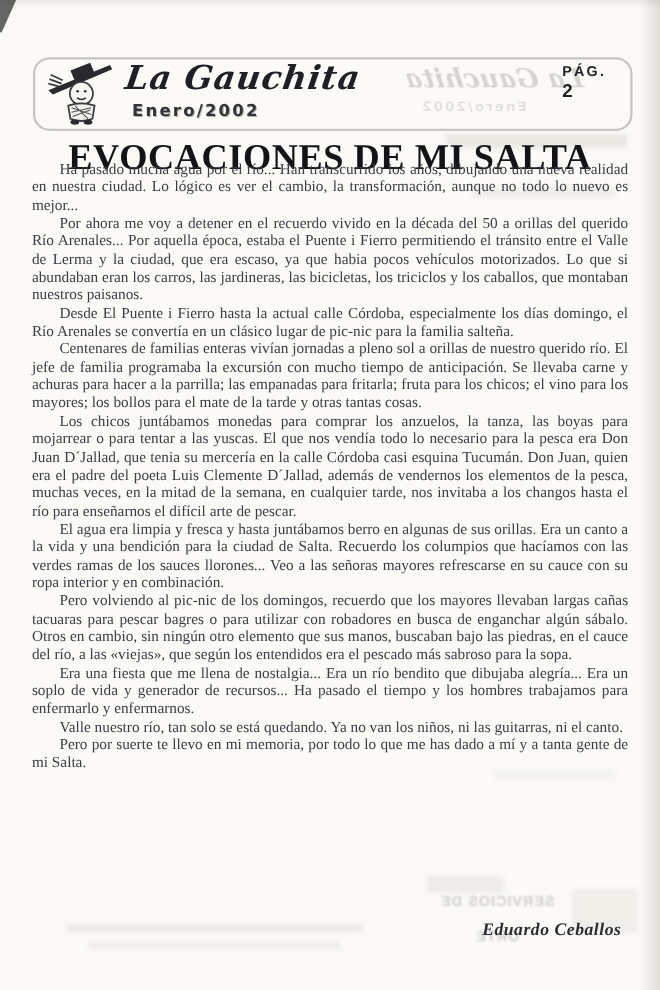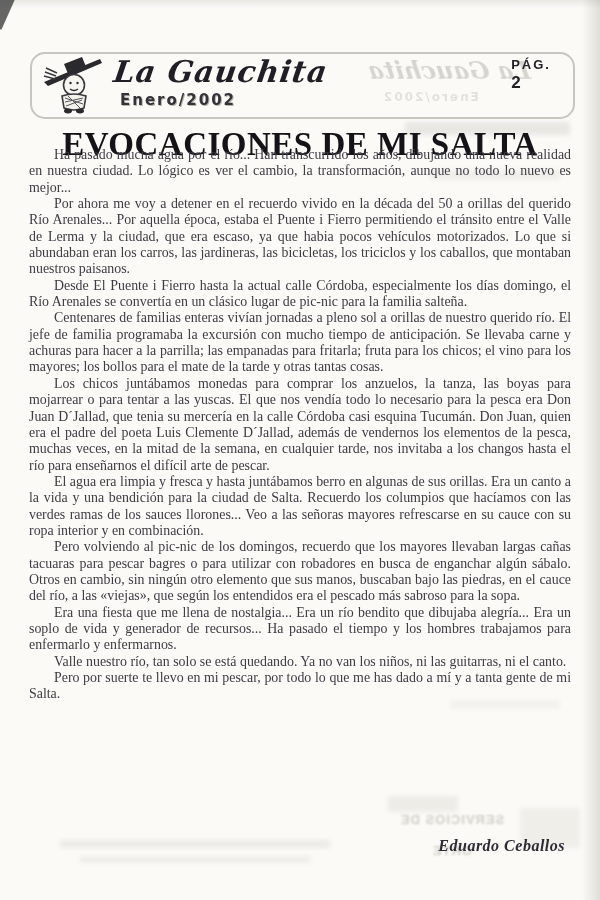--- a/index.html
+++ b/index.html
@@ -154,18 +154,18 @@
   <div class="body-text">
     <p>Ha pasado mucha agua por el río... Han transcurrido los años, dibujando una nueva realidad en nuestra ciudad. Lo lógico es ver el cambio, la transformación, aunque no todo lo nuevo es mejor...</p>
     <p>Por ahora me voy a detener en el recuerdo vivido en la década del 50 a orillas del querido Río Arenales... Por aquella época, estaba el Puente i Fierro permitiendo el tránsito entre el Valle de Lerma y la ciudad, que era escaso, ya que habia pocos vehículos motorizados. Lo que si abundaban eran los carros, las jardineras, las bicicletas, los triciclos y los caballos,  que montaban nuestros paisanos.</p>
     <p>Desde El Puente i Fierro hasta la actual calle Córdoba, especialmente los días domingo, el Río Arenales se convertía en un clásico lugar de pic-nic para la familia salteña.</p>
     <p>Centenares de familias enteras vivían jornadas a pleno sol a orillas de nuestro querido río. El jefe de familia  programaba la excursión con mucho tiempo de anticipación. Se llevaba carne y achuras para hacer a la parrilla; las empanadas para fritarla; fruta para los chicos; el vino para los mayores; los bollos para el mate de la tarde y otras tantas cosas.</p>
     <p>Los chicos juntábamos monedas para comprar los anzuelos, la tanza, las boyas para mojarrear o para tentar a las yuscas. El que nos vendía todo lo necesario para la pesca era Don Juan D´Jallad, que tenia su mercería en la calle Córdoba casi esquina Tucumán. Don Juan, quien era el padre del poeta Luis Clemente D´Jallad, además de vendernos los elementos de la pesca, muchas veces, en la mitad de la semana, en cualquier tarde, nos invitaba a los changos hasta el río para enseñarnos el difícil arte de pescar.</p>
     <p>El agua era limpia y fresca y hasta juntábamos berro en algunas de sus orillas. Era un canto a la vida y una bendición para la ciudad de Salta. Recuerdo los columpios que hacíamos con las verdes ramas de los sauces llorones... Veo a las señoras mayores refrescarse en su cauce con su ropa interior y en combinación.</p>
     <p>Pero volviendo al pic-nic de los domingos, recuerdo que los mayores llevaban largas cañas tacuaras para pescar bagres o para utilizar con robadores en busca de enganchar algún sábalo. Otros en cambio, sin ningún otro elemento que sus manos, buscaban bajo las piedras, en el cauce del río, a las «viejas», que según los entendidos era el pescado más sabroso para la sopa.</p>
     <p>Era una fiesta que me llena de nostalgia... Era un río bendito que dibujaba alegría... Era un soplo de vida y generador de recursos... Ha pasado el tiempo y los hombres trabajamos para enfermarlo y enfermarnos.</p>
     <p>Valle nuestro río, tan solo se está quedando. Ya no van los niños, ni las guitarras, ni el canto.</p>
-    <p>Pero por suerte te llevo en mi pescar, por todo lo que me has dado a mí y a tanta gente de mi Salta.</p>
+    <p>Pero por suerte te llevo en mi memoria, por todo lo que me has dado a mí y a tanta gente de mi Salta.</p>
   </div>
 
   <div class="signature">Eduardo Ceballos</div>
 
 </div>
 
 </body></html>

